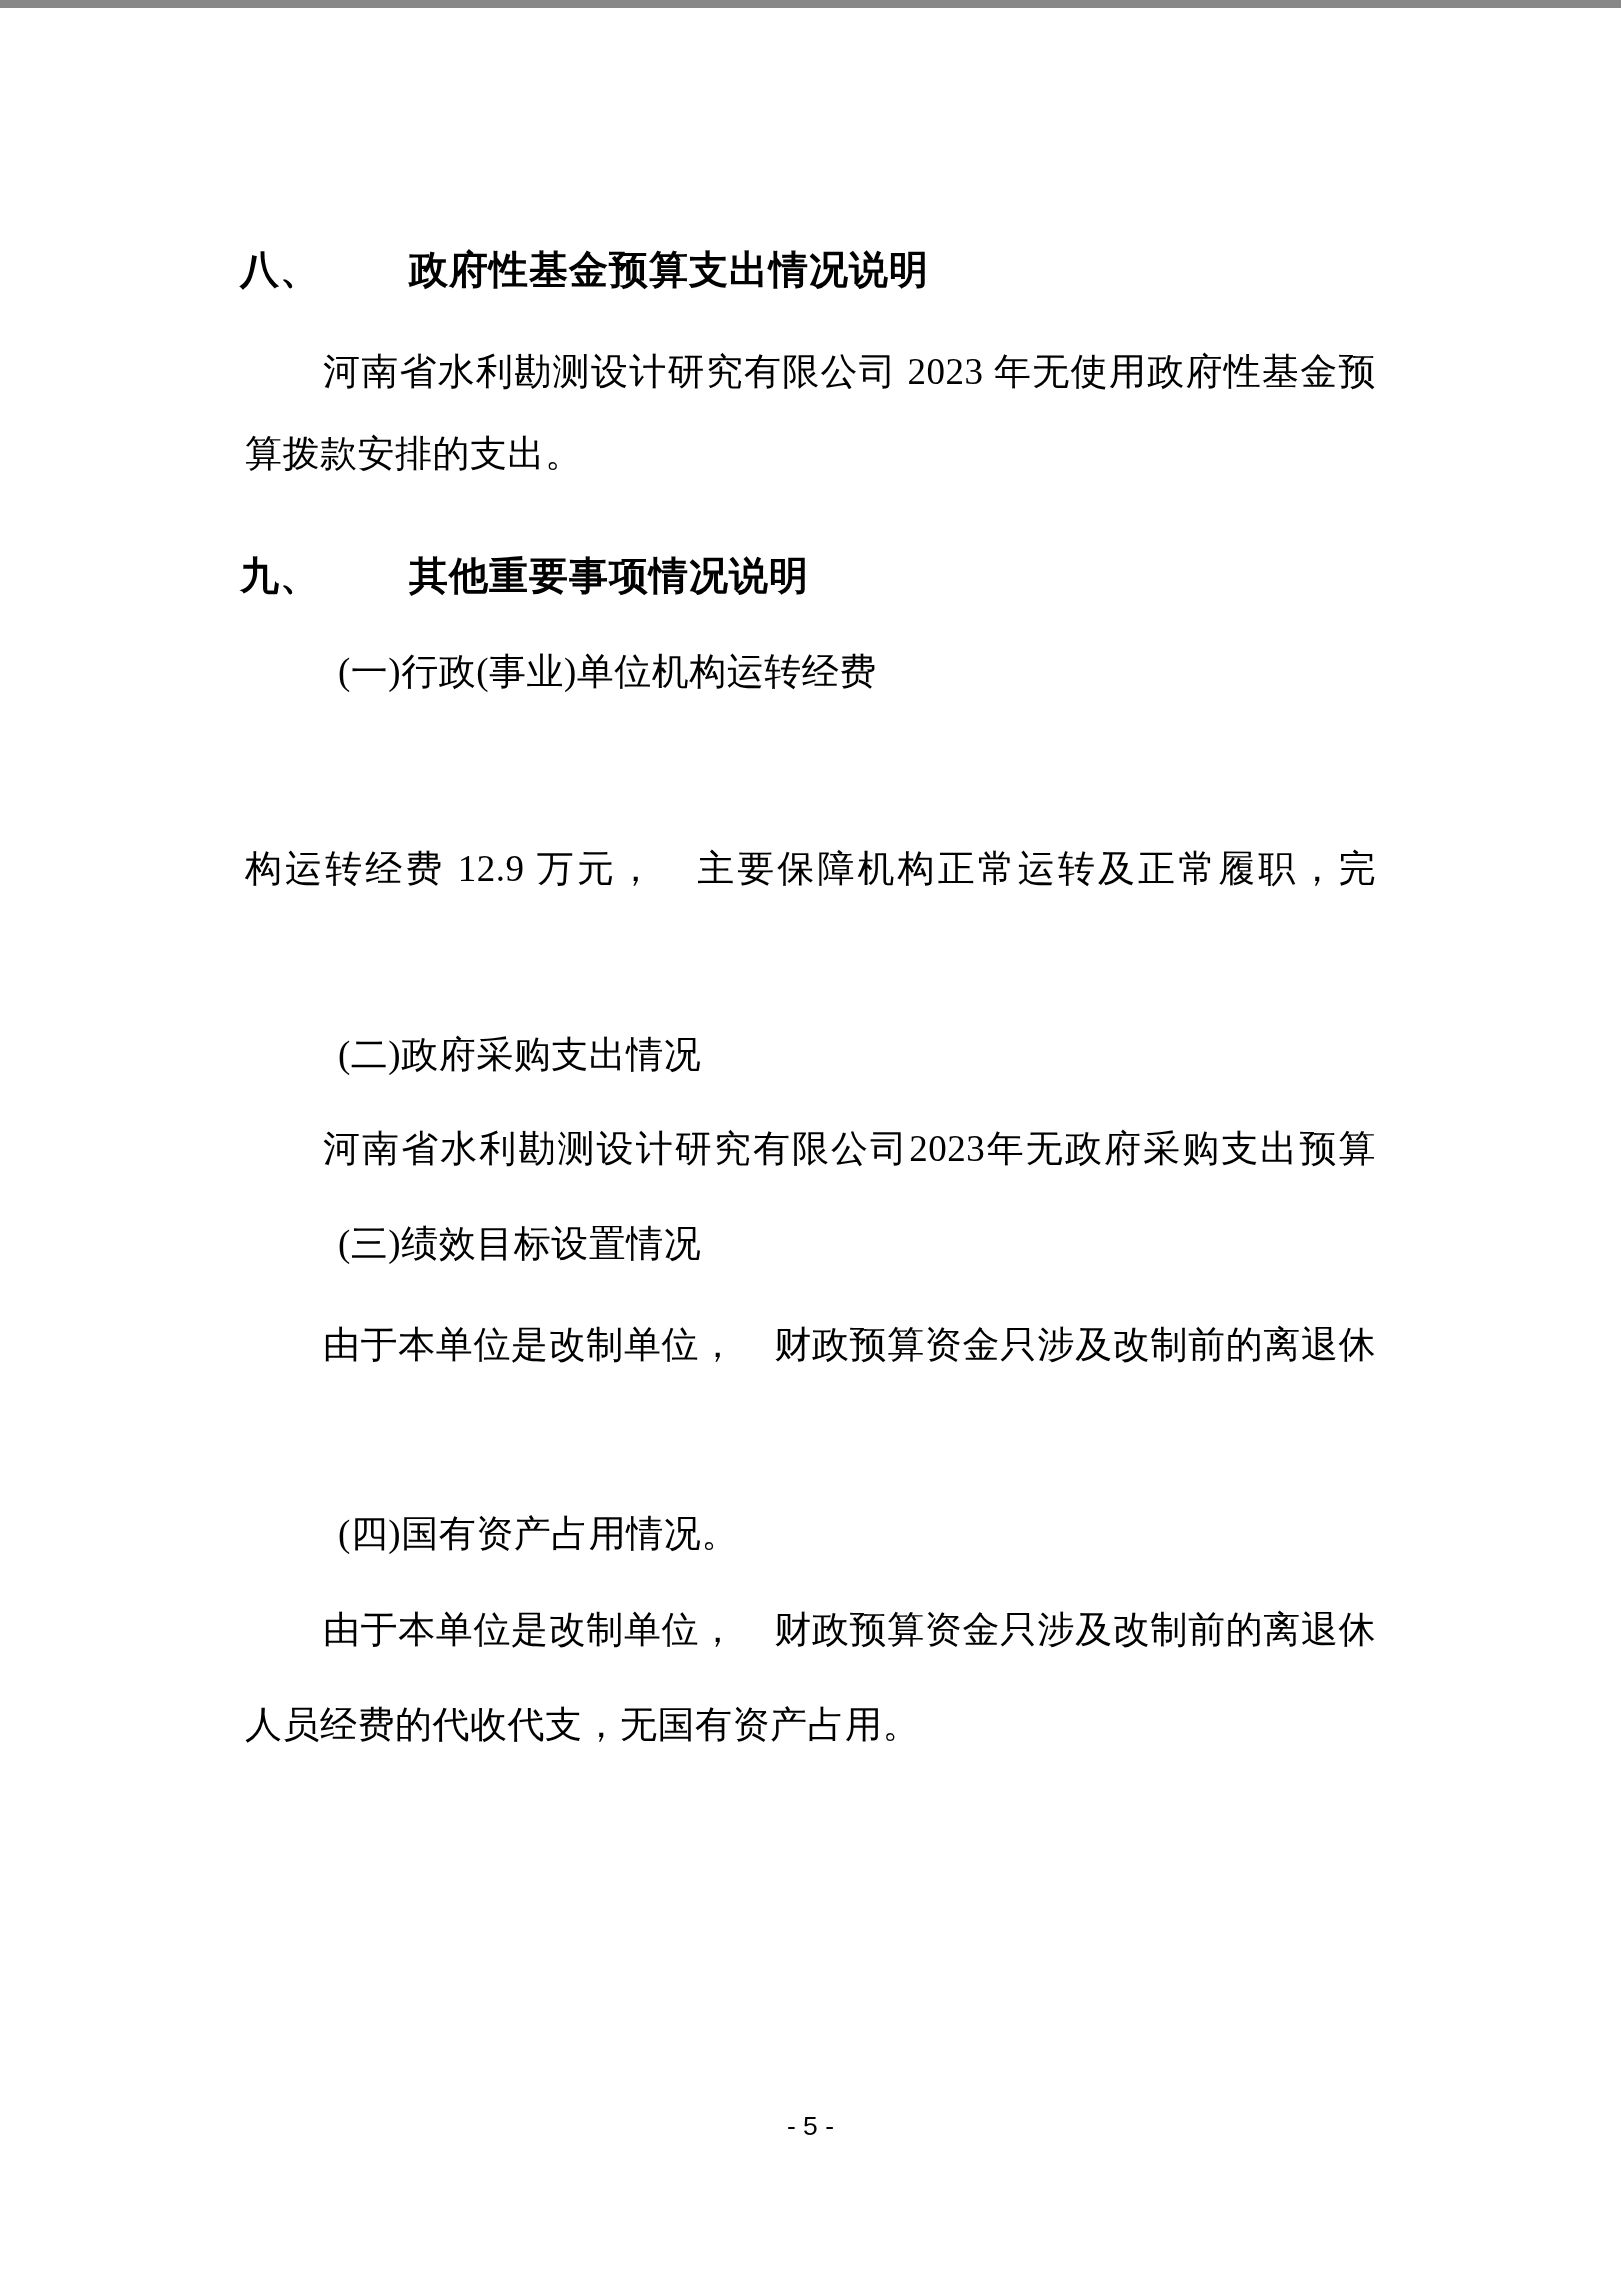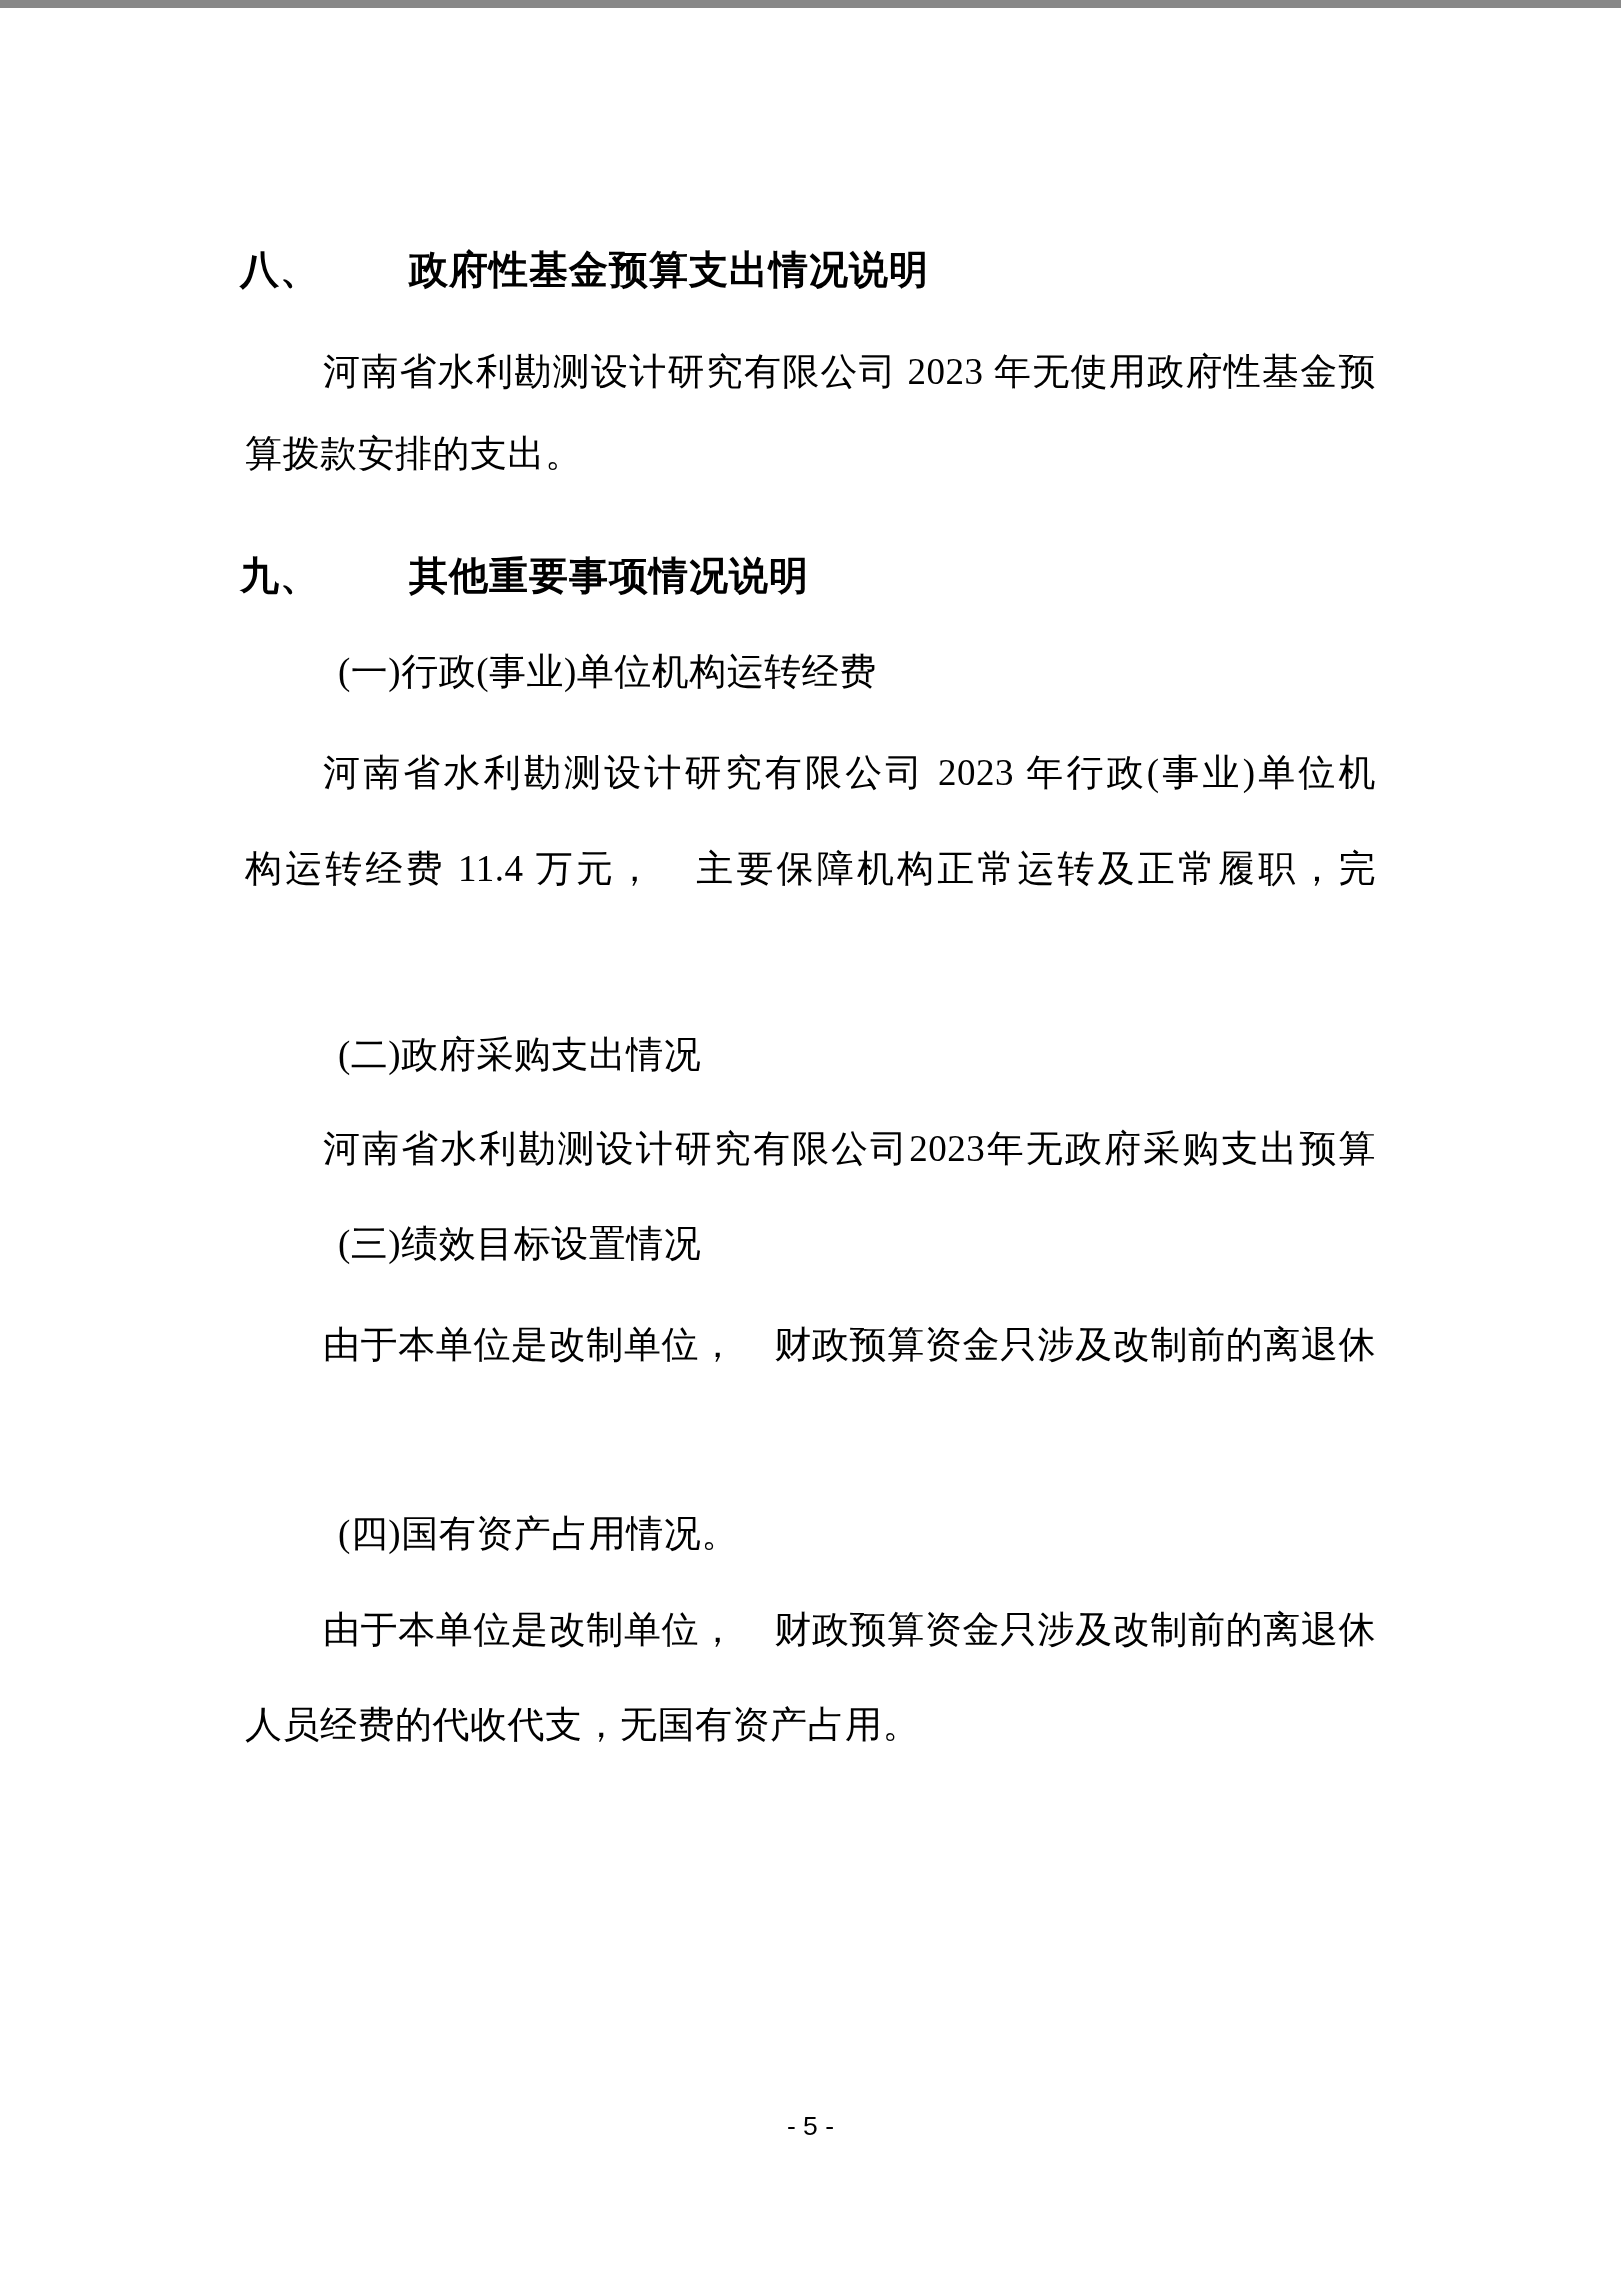--- a/index.html
+++ b/index.html
@@ -59,23 +59,22 @@
   <div class="line ind jf" style="top:341px">河南省水利勘测设计研究有限公司 2023 年无使用政府性基金预</div>
 
   <div class="line heading" style="top:544px">
     <span class="hnum">九、</span><span>其他重要事项情况说明</span>
   </div>
 
   <div class="line" style="top:423px">算拨款安排的支出。</div>
 
   <div class="line sub" style="top:641px">(一)行政(事业)单位机构运转经费</div>
 
-  <div class="line ind jf" style="top:742px">河南省水利勘测设计研究有限公司 2023 年行政(事业)单位机</div>
 
-  <div class="line jf" style="top:838px">构运转经费 11.4 万元，　主要保障机构正常运转及正常履职，完</div>
+  <div class="line jf" style="top:838px">构运转经费 12.9 万元，　主要保障机构正常运转及正常履职，完</div>
 
 
   <div class="line sub" style="top:1024px">(二)政府采购支出情况</div>
 
   <div class="line ind jf" style="top:1118px">河南省水利勘测设计研究有限公司2023年无政府采购支出预算</div>
 
   <div class="line sub" style="top:1213px">(三)绩效目标设置情况</div>
 
   <div class="line ind jf" style="top:1314px">由于本单位是改制单位，　财政预算资金只涉及改制前的离退休</div>
 

